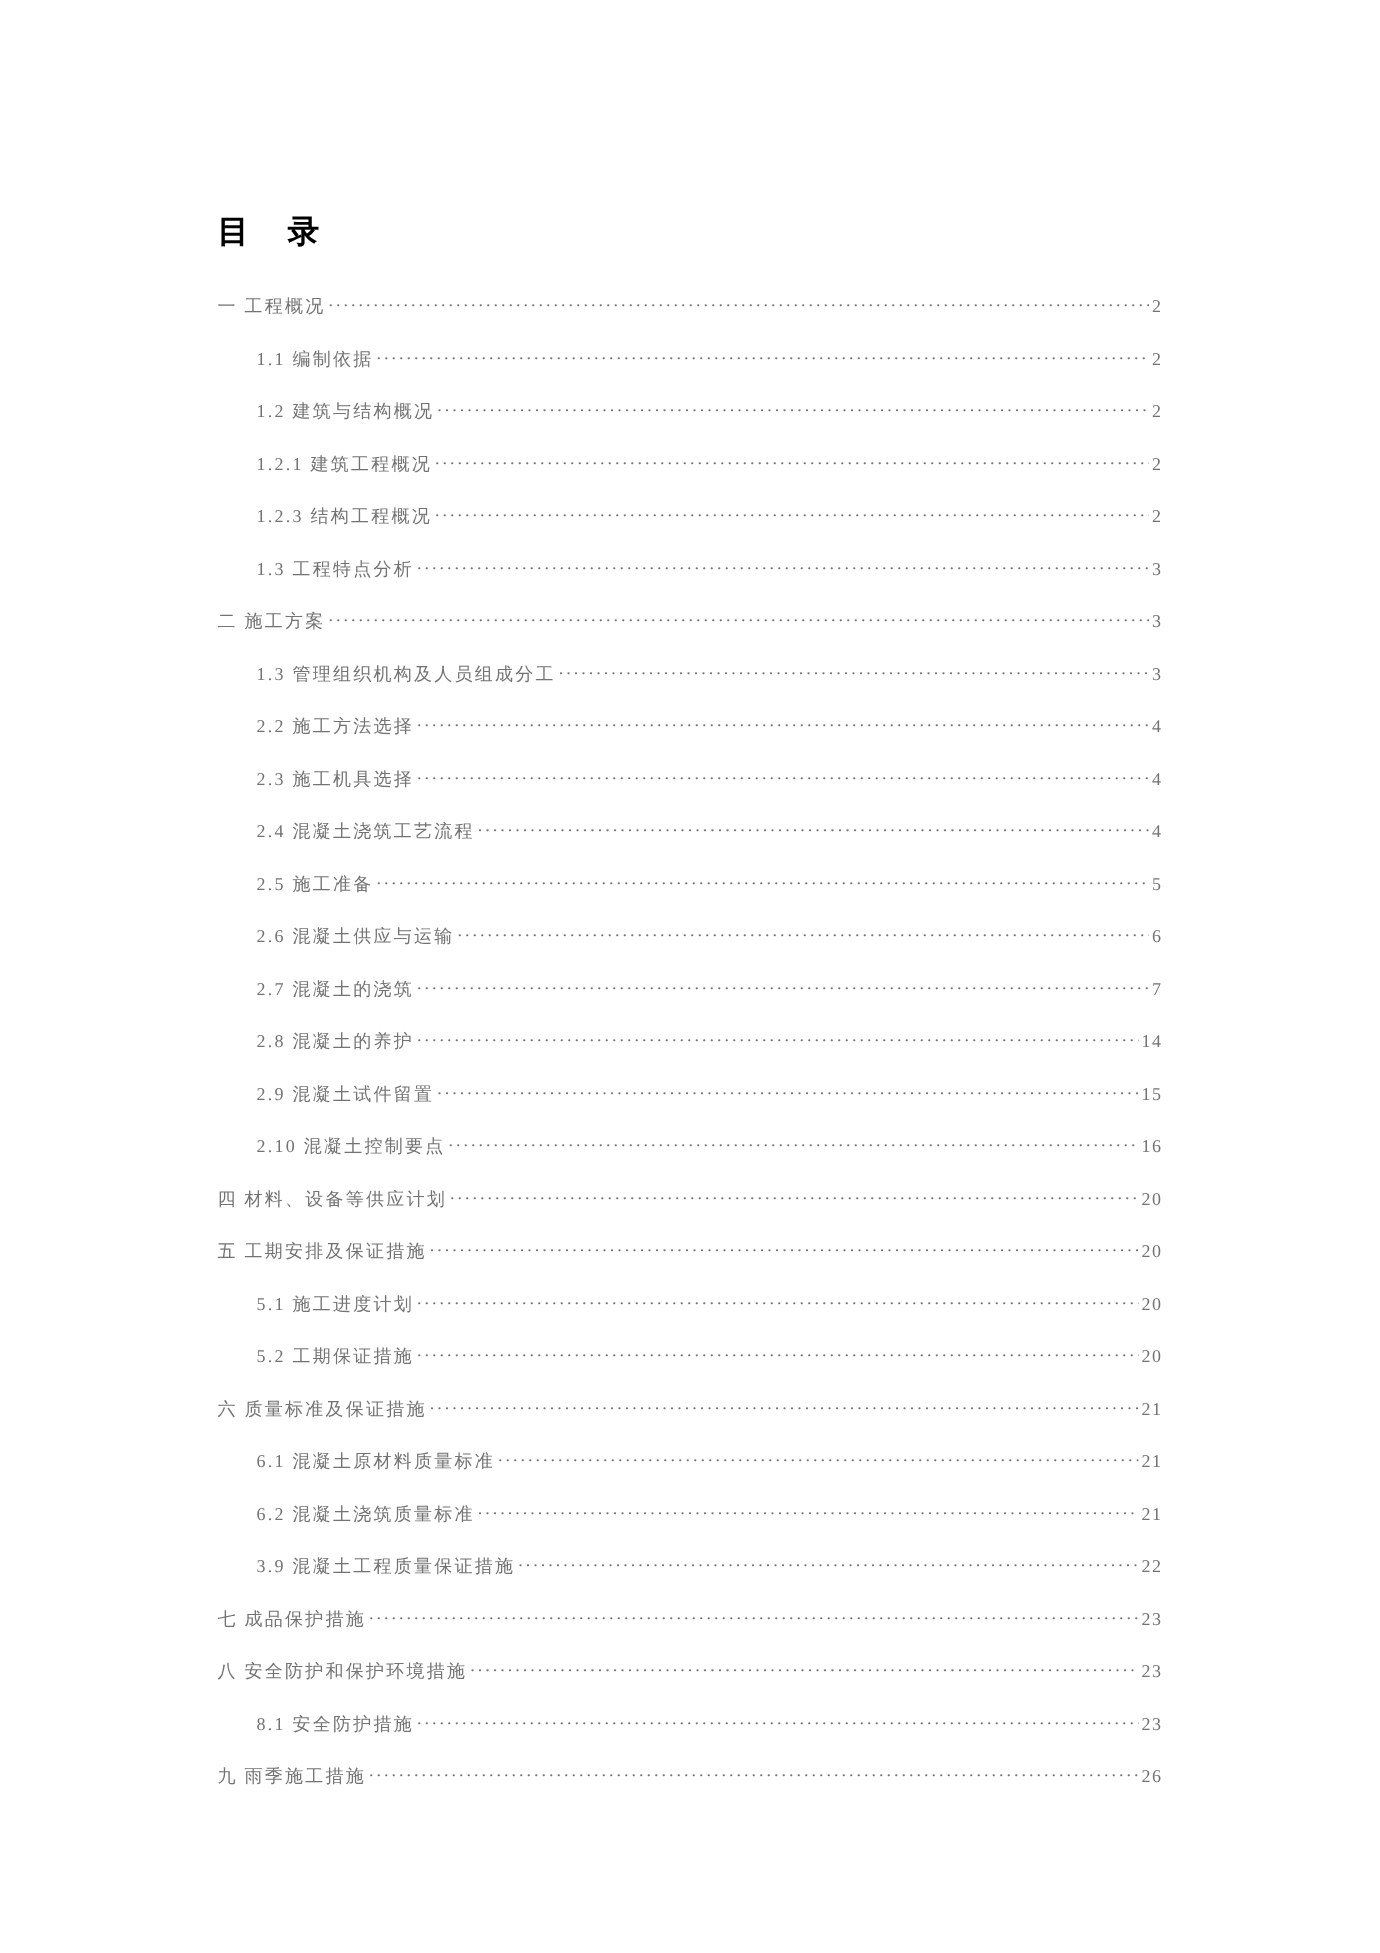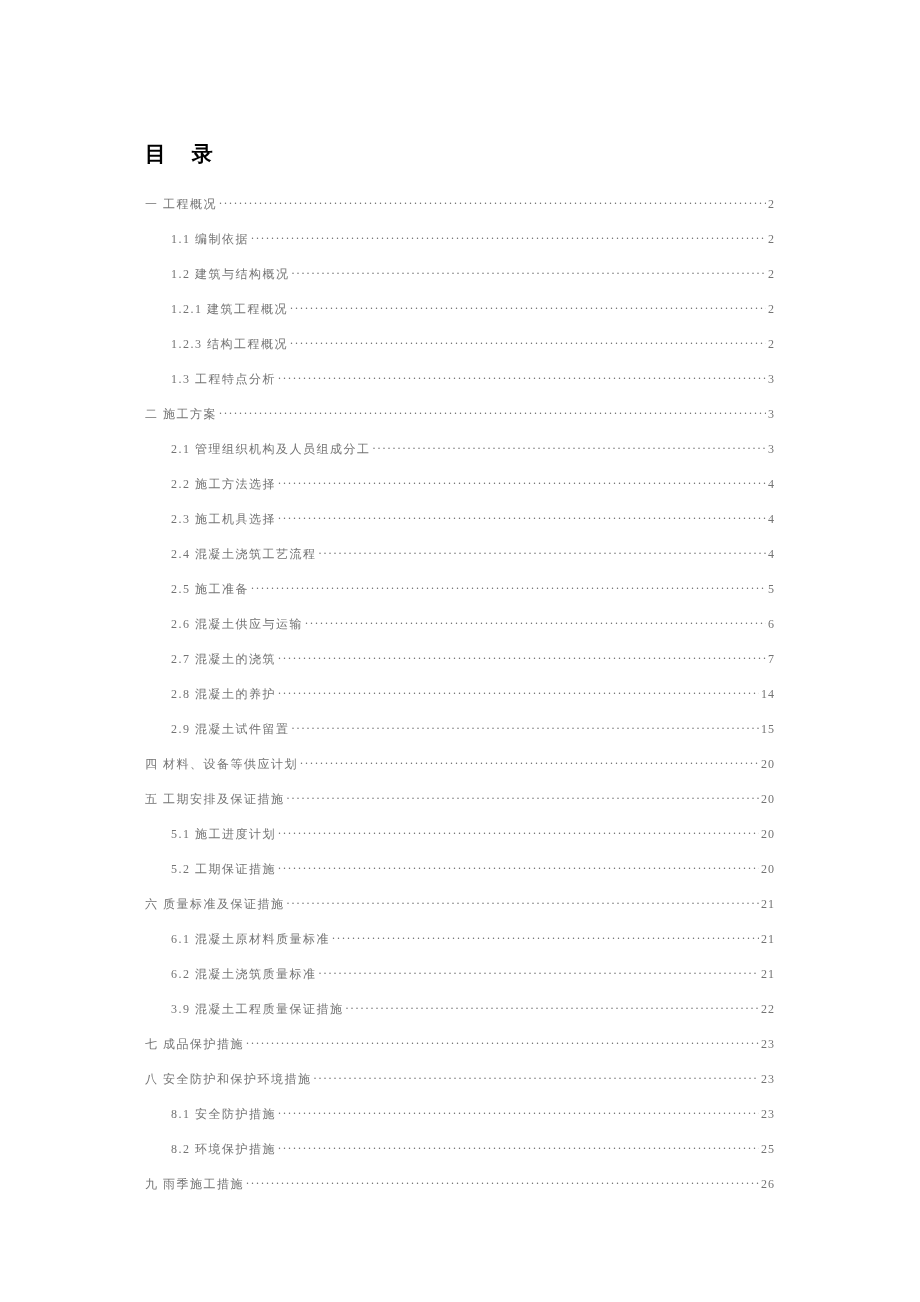--- a/index.html
+++ b/index.html
@@ -93,21 +93,21 @@
         <span class="toc-text">1.3 工程特点分析</span>
         <span class="toc-dots"></span>
         <span class="toc-page">3</span>
       </div>
       <div class="toc-line level-0">
         <span class="toc-text">二 施工方案</span>
         <span class="toc-dots"></span>
         <span class="toc-page">3</span>
       </div>
       <div class="toc-line level-1">
-        <span class="toc-text">2.1 管理组织机构及人员组成分工</span>
+        <span class="toc-text">1.3 管理组织机构及人员组成分工</span>
         <span class="toc-dots"></span>
         <span class="toc-page">3</span>
       </div>
       <div class="toc-line level-1">
         <span class="toc-text">2.2 施工方法选择</span>
         <span class="toc-dots"></span>
         <span class="toc-page">4</span>
       </div>
       <div class="toc-line level-1">
         <span class="toc-text">2.3 施工机具选择</span>
@@ -137,20 +137,25 @@
       <div class="toc-line level-1">
         <span class="toc-text">2.8 混凝土的养护</span>
         <span class="toc-dots"></span>
         <span class="toc-page">14</span>
       </div>
       <div class="toc-line level-1">
         <span class="toc-text">2.9 混凝土试件留置</span>
         <span class="toc-dots"></span>
         <span class="toc-page">15</span>
       </div>
+      <div class="toc-line level-1">
+        <span class="toc-text">2.10 混凝土控制要点</span>
+        <span class="toc-dots"></span>
+        <span class="toc-page">16</span>
+      </div>
       <div class="toc-line level-0">
         <span class="toc-text">四 材料、设备等供应计划</span>
         <span class="toc-dots"></span>
         <span class="toc-page">20</span>
       </div>
       <div class="toc-line level-0">
         <span class="toc-text">五 工期安排及保证措施</span>
         <span class="toc-dots"></span>
         <span class="toc-page">20</span>
       </div>
@@ -191,25 +196,20 @@
       </div>
       <div class="toc-line level-0">
         <span class="toc-text">八 安全防护和保护环境措施</span>
         <span class="toc-dots"></span>
         <span class="toc-page">23</span>
       </div>
       <div class="toc-line level-1">
         <span class="toc-text">8.1 安全防护措施</span>
         <span class="toc-dots"></span>
         <span class="toc-page">23</span>
-      </div>
-      <div class="toc-line level-1">
-        <span class="toc-text">8.2 环境保护措施</span>
-        <span class="toc-dots"></span>
-        <span class="toc-page">25</span>
       </div>
       <div class="toc-line level-0">
         <span class="toc-text">九 雨季施工措施</span>
         <span class="toc-dots"></span>
         <span class="toc-page">26</span>
       </div>
     </div>
 </div>
 
 </body></html>

